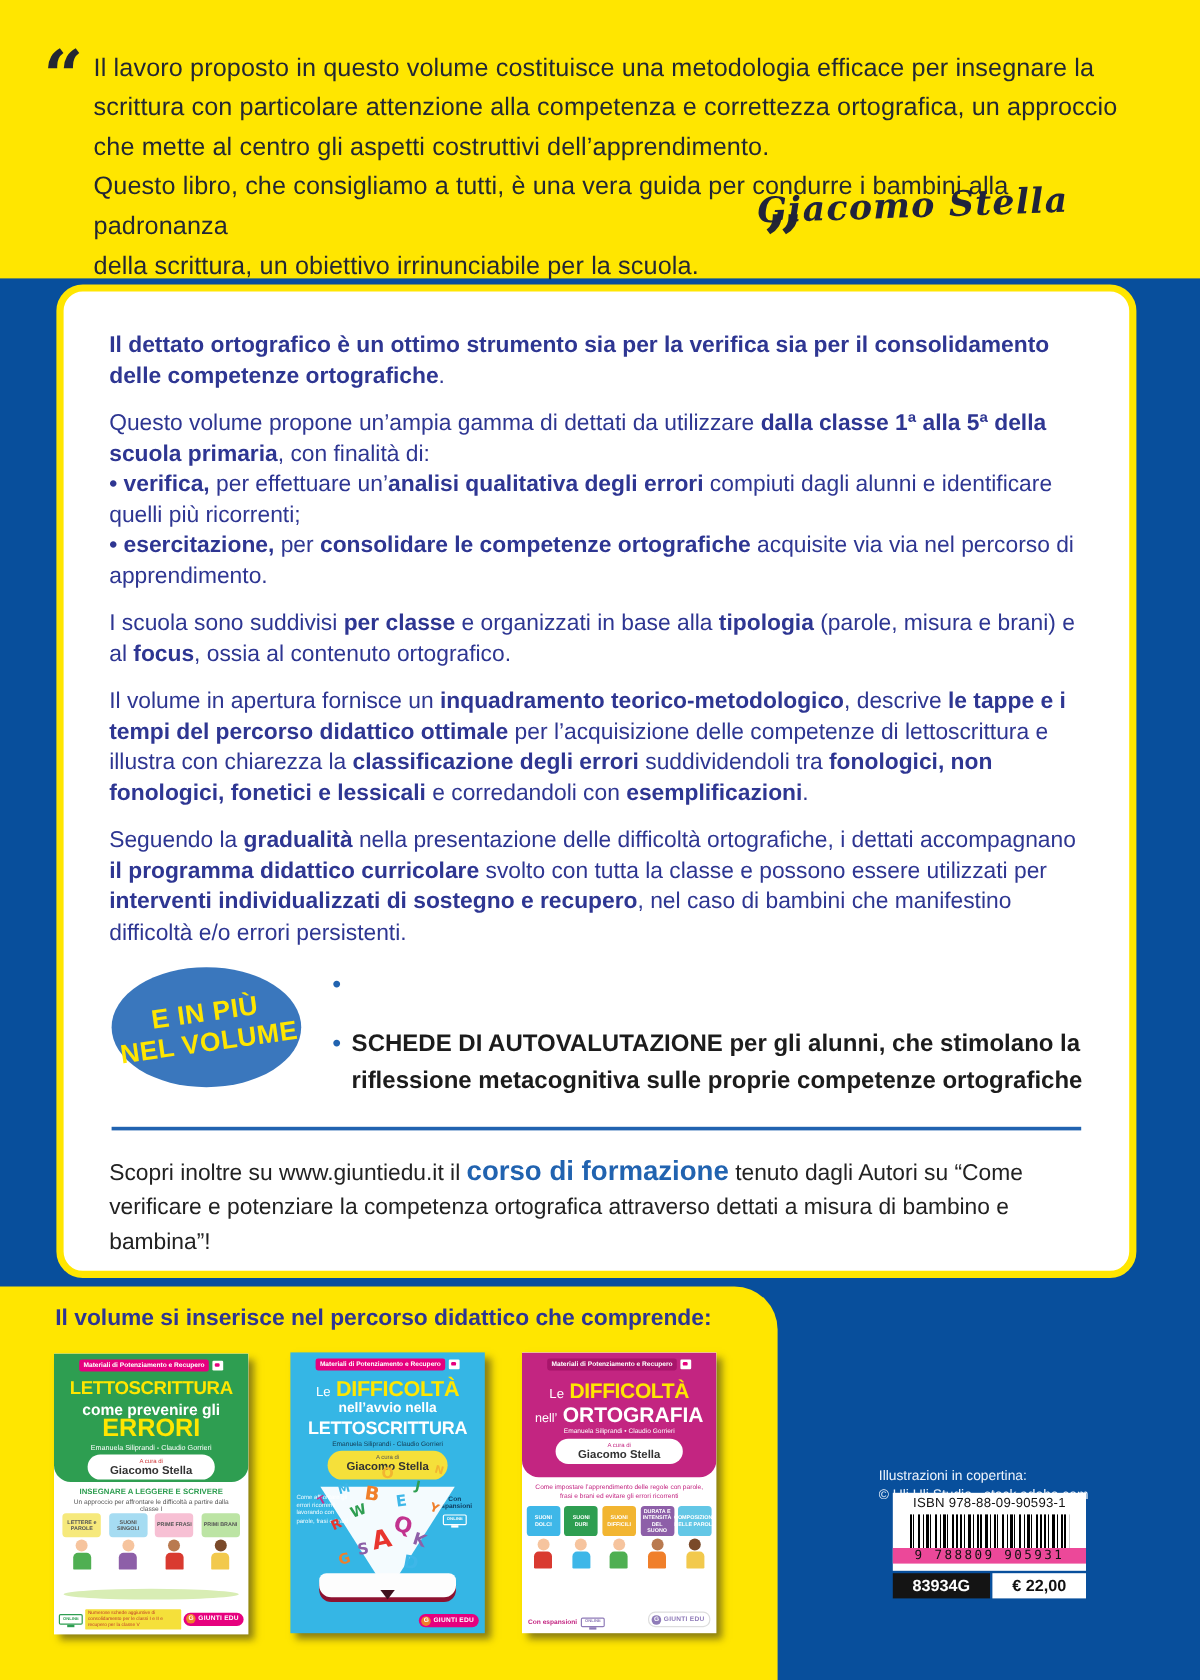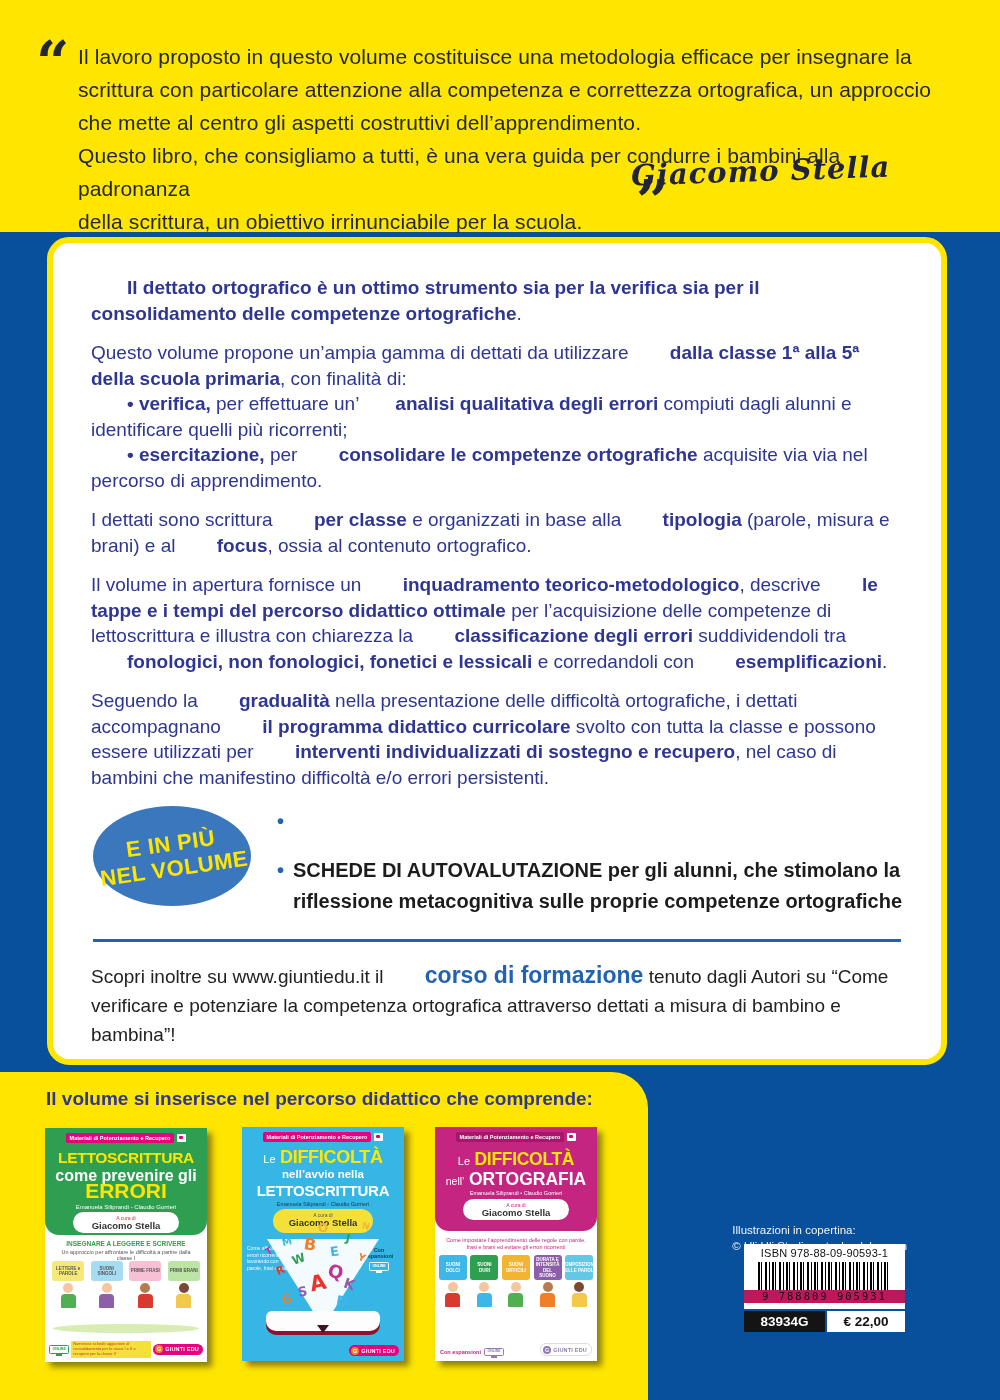--- a/index.html
+++ b/index.html
@@ -18,21 +18,21 @@
   .signature{right:110px;top:154px;font-family:"DejaVu Serif",serif;font-style:italic;
              font-weight:bold;font-size:29px;color:#20233b;transform:rotate(-2deg);letter-spacing:1px;}
 
   
   .card{left:47px;top:237px;width:900px;height:828px;box-sizing:border-box;
         background:#fff;border:6px solid #ffe600;border-radius:22px;
         padding:32px 38px 0 38px;}
   .para{font-size:19px;line-height:25.5px;color:#2e3692;margin:0 0 14px 0;}
   .para.tight{margin-bottom:0;}
   .seg{font-weight:normal;}
-  .seg.b{font-weight:bold;margin-left:36px;}
+  .seg.b{font-weight:bold;}
   .seg.c-accent{color:#2163b0;}
   .seg.big{font-size:23px;font-weight:bold;}
 
   .extras{display:flex;margin-top:16px;align-items:flex-start;}
   .badge{width:158px;height:100px;background:#3a77bd;border-radius:50%;flex:none;
          display:flex;flex-direction:column;align-items:center;justify-content:center;margin-left:2px;}
   .badge-rot{transform:rotate(-8deg);text-align:center;}
   .badge-line{color:#ffe600;font-weight:bold;font-size:22px;line-height:25px;letter-spacing:.5px;}
   .features{margin-left:26px;padding-top:0;width:640px;}
   .feature{font-size:20px;line-height:31px;font-weight:bold;color:#1c1c1c;margin-bottom:18px;display:flex;}
@@ -86,21 +86,21 @@
         border-radius:6px 6px 10px 10px;box-shadow:0 4px 0 #8e1230;z-index:4;}
   .book .notch{position:absolute;left:50%;transform:translateX(-50%);bottom:-2px;width:0;height:0;
         border-left:6px solid transparent;border-right:6px solid transparent;border-top:8px solid #40121e;}
 
   
   .credits{right:93px;top:1222px;color:#eef4fc;font-size:11.5px;line-height:16px;}
   .isbn-box{left:744px;top:1244px;width:161px;height:65px;background:#fff;text-align:center;box-sizing:border-box;padding-top:3px;}
   .isbn-label{font-size:11px;color:#111;letter-spacing:.2px;line-height:13px;}
   .bars{height:28px;margin:2px 14px 0 14px;
         background:repeating-linear-gradient(90deg,#000 0 2px,#fff 2px 3px,#000 3px 4px,#fff 4px 7px,#000 7px 9px,#fff 9px 11px,#000 11px 12px,#fff 12px 14px);}
-  .bdigits{font-family:"DejaVu Sans Mono",monospace;font-size:10.5px;color:#111;letter-spacing:2px;line-height:13px;background:#be185d;}
+  .bdigits{font-family:"DejaVu Sans Mono",monospace;font-size:10.5px;color:#111;letter-spacing:2px;line-height:13px;background:#ec4899;}
   .code-box{left:744px;top:1311px;width:81px;height:21px;background:#141414;color:#fff;
             font-weight:bold;font-size:13.5px;display:flex;align-items:center;justify-content:center;}
   .price-box{left:827px;top:1311px;width:78px;height:21px;background:#fff;color:#111;
              font-weight:bold;font-size:13.5px;display:flex;align-items:center;justify-content:center;}
 </style>
 </head>
 <body>
 
 <div class="abs top-band">
   <div class="abs quote-mark qm-open">“</div>
@@ -111,21 +111,21 @@
 della scrittura, un obiettivo irrinunciabile per la scuola.</div>
   <div class="abs quote-mark qm-close">”</div>
   <div class="abs signature">Giacomo Stella</div>
 </div>
 
 <div class="abs card">
   <p class="para"><span class="seg b">Il dettato ortografico è un ottimo strumento sia per la verifica sia per il consolidamento delle competenze ortografiche</span><span class="seg">.</span></p>
   <p class="para tight"><span class="seg">Questo volume propone un’ampia gamma di dettati da utilizzare </span><span class="seg b">dalla classe 1ª alla 5ª della scuola primaria</span><span class="seg">, con finalità di:</span></p>
   <p class="para tight"><span class="seg b">• verifica,</span><span class="seg"> per effettuare un’</span><span class="seg b">analisi qualitativa degli errori</span><span class="seg"> compiuti dagli alunni e identificare quelli più ricorrenti;</span></p>
   <p class="para"><span class="seg b">• esercitazione,</span><span class="seg"> per </span><span class="seg b">consolidare le competenze ortografiche</span><span class="seg"> acquisite via via nel percorso di apprendimento.</span></p>
-  <p class="para"><span class="seg">I dettati sono scrittura </span><span class="seg b">per classe</span><span class="seg"> e organizzati in base alla </span><span class="seg b">tipologia</span><span class="seg"> (parole, misura e brani) e al </span><span class="seg b">focus</span><span class="seg">, ossia al contenuto ortografico.</span></p>
+  <p class="para"><span class="seg">I scuola sono suddivisi </span><span class="seg b">per classe</span><span class="seg"> e organizzati in base alla </span><span class="seg b">tipologia</span><span class="seg"> (parole, misura e brani) e al </span><span class="seg b">focus</span><span class="seg">, ossia al contenuto ortografico.</span></p>
   <p class="para"><span class="seg">Il volume in apertura fornisce un </span><span class="seg b">inquadramento teorico-metodologico</span><span class="seg">, descrive </span><span class="seg b">le tappe e i tempi del percorso didattico ottimale</span><span class="seg"> per l’acquisizione delle competenze di lettoscrittura e illustra con chiarezza la </span><span class="seg b">classificazione degli errori</span><span class="seg"> suddividendoli tra </span><span class="seg b">fonologici, non fonologici, fonetici e lessicali</span><span class="seg"> e corredandoli con </span><span class="seg b">esemplificazioni</span><span class="seg">.</span></p>
   <p class="para"><span class="seg">Seguendo la </span><span class="seg b">gradualità</span><span class="seg"> nella presentazione delle difficoltà ortografiche, i dettati accompagnano </span><span class="seg b">il programma didattico curricolare</span><span class="seg"> svolto con tutta la classe e possono essere utilizzati per </span><span class="seg b">interventi individualizzati di sostegno e recupero</span><span class="seg">, nel caso di bambini che manifestino difficoltà e/o errori persistenti.</span></p>
 
   <div class="extras">
     <div class="badge">
       <div class="badge-rot">
         <div class="badge-line">E IN PIÙ</div>
         <div class="badge-line">NEL VOLUME</div>
       </div>
     </div>
@@ -149,21 +149,21 @@
   <div class="abs bp-header">Il volume si inserisce nel percorso didattico che comprende:</div>
 </div>
 
 <div class="abs cover" style="left:45px;top:1128px;">
   <div class="abs cov-top" style="height:107px;background:#2e9e51;"></div>
   <div class="abs banner">
     <span class="banner-tag">Materiali di Potenziamento e Recupero</span>
     <span class="banner-ic"></span>
   </div>
   <div class="abs ctr" style="top:21px;color:#ffe600;font-weight:bold;font-size:15.5px;letter-spacing:-.3px;">LETTOSCRITTURA</div>
-  <div class="abs ctr" style="top:39px;color:#fff;font-weight:bold;font-size:16px;">come prevenire gli</div>
+  <div class="abs ctr" style="top:39px;color:#fff;font-weight:bold;font-size:13px;">come prevenire gli</div>
   <div class="abs ctr" style="top:51px;color:#ffe600;font-weight:bold;font-size:21px;">ERRORI</div>
   <div class="abs ctr" style="top:76px;color:#fff;font-size:6px;">Emanuela Siliprandi - Claudio Gorrieri</div>
   <div class="abs cpill" style="top:84px;width:106px;height:21px;">
     <div class="lab" style="color:#cc3333;">A cura di</div>
     <div class="nam">Giacomo Stella</div>
   </div>
   <div class="abs ctr" style="top:112px;color:#2e9e51;font-weight:bold;font-size:6.5px;">INSEGNARE A LEGGERE E SCRIVERE</div>
   <div class="abs ctr" style="top:121px;color:#555;font-size:5.5px;padding:0 8px;box-sizing:border-box;">Un approccio per affrontare le difficoltà a partire dalla classe I</div>
   <div class="abs grass" style="left:8px;right:8px;top:196px;height:9px;width:146px;"></div>
   <div class="abs kidrow" style="top:133px;">

